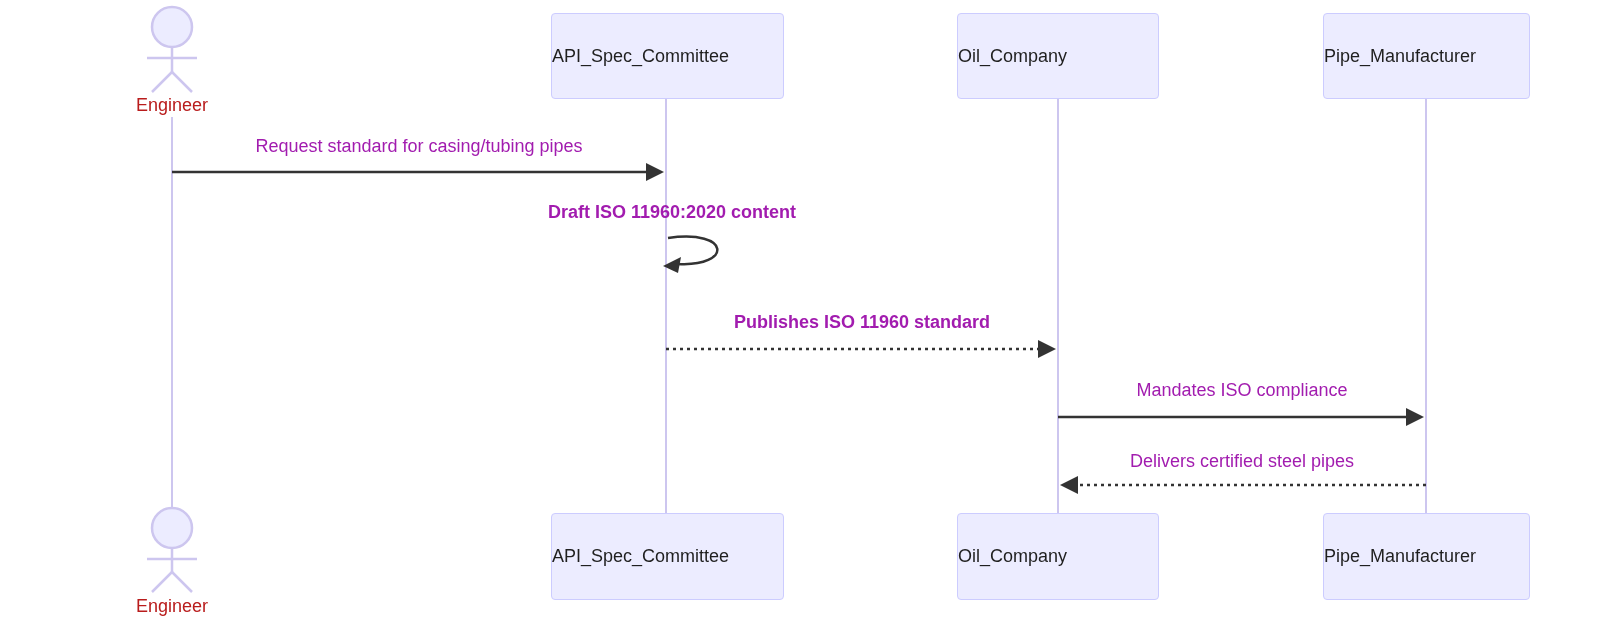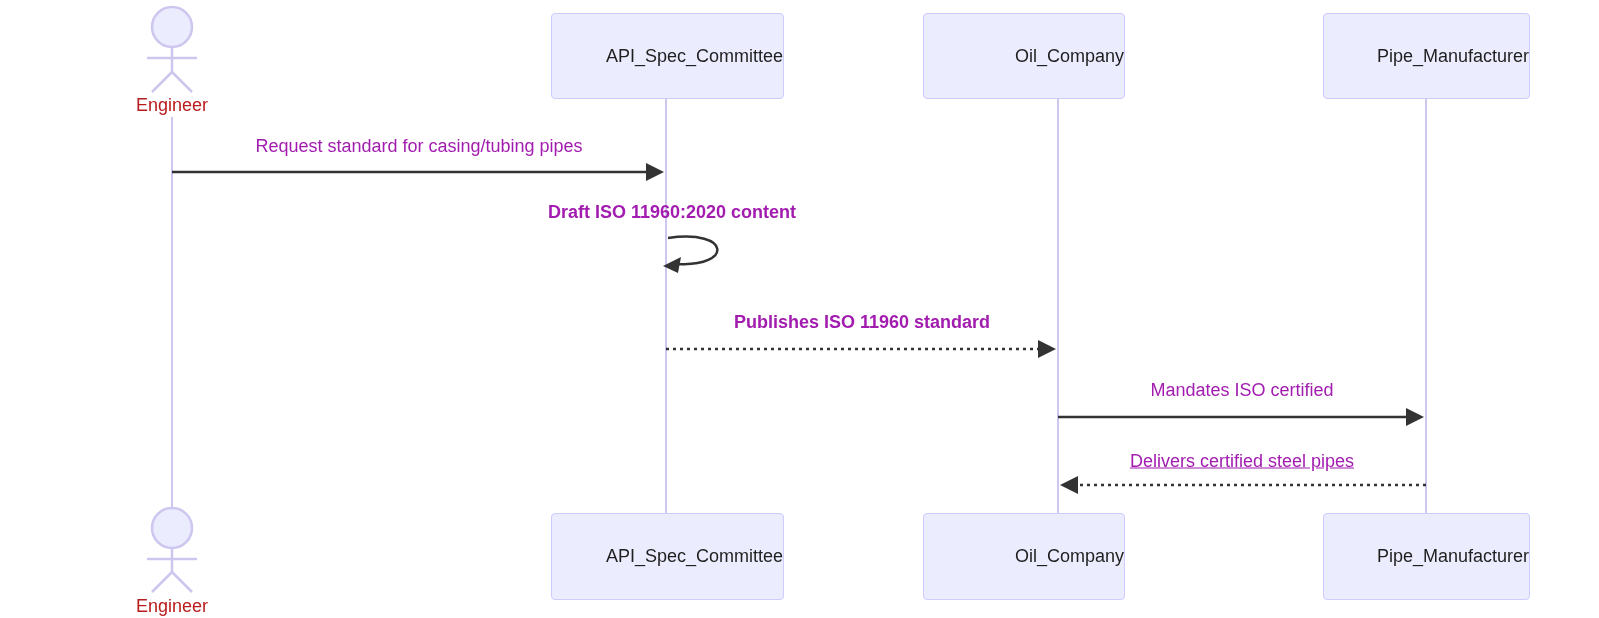--- a/index.html
+++ b/index.html
@@ -22,30 +22,30 @@
     width: 1599px;
     height: 618px;
   }
   .pbox {
     position: absolute;
     background: #ECECFF;
     border: 1px solid #CCCCFF;
     border-radius: 4px;
     display: flex;
     align-items: center;
-    justify-content: flex-end;
+    justify-content: flex-start;
     font-size: 18px;
     color: #1f1f1f;
     box-sizing: border-box;
     white-space: nowrap;
   }
   .pbox.top    { top: 13px;  height: 86px; }
   .pbox.bottom { top: 513px; height: 87px; }
   .pbox.api  { left: 551px;  width: 233px; }
-  .pbox.oil  { left: 923px;  width: 202px; }
+  .pbox.oil  { left: 957px;  width: 202px; }
   .pbox.pipe { left: 1323px; width: 207px; }
 
   .actor-label {
     position: absolute;
     transform: translateX(-50%);
     font-size: 18px;
     color: #b91c1c;
     white-space: nowrap;
   }
   .msg-label {
@@ -129,16 +129,16 @@
   <div class="pbox bottom pipe">
     <span>Pipe_Manufacturer</span>
   </div>
 
   <div class="actor-label" style="left:172px; top:95px;">Engineer</div>
   <div class="actor-label" style="left:172px; top:596px;">Engineer</div>
 
   <div class="msg-label" style="left:419px; top:146px;">Request standard for casing/tubing pipes</div>
   <div class="msg-label" style="left:672px; top:212px;font-weight:bold;">Draft ISO 11960:2020 content</div>
   <div class="msg-label" style="left:862px; top:322px;font-weight:bold;">Publishes ISO 11960 standard</div>
-  <div class="msg-label" style="left:1242px; top:390px;">Mandates ISO certified</div>
-  <div class="msg-label" style="left:1242px; top:461px;text-decoration:underline;">Delivers certified steel pipes</div>
+  <div class="msg-label" style="left:1242px; top:390px;">Mandates ISO compliance</div>
+  <div class="msg-label" style="left:1242px; top:461px;">Delivers certified steel pipes</div>
 
 </div>
 
 </body></html>

